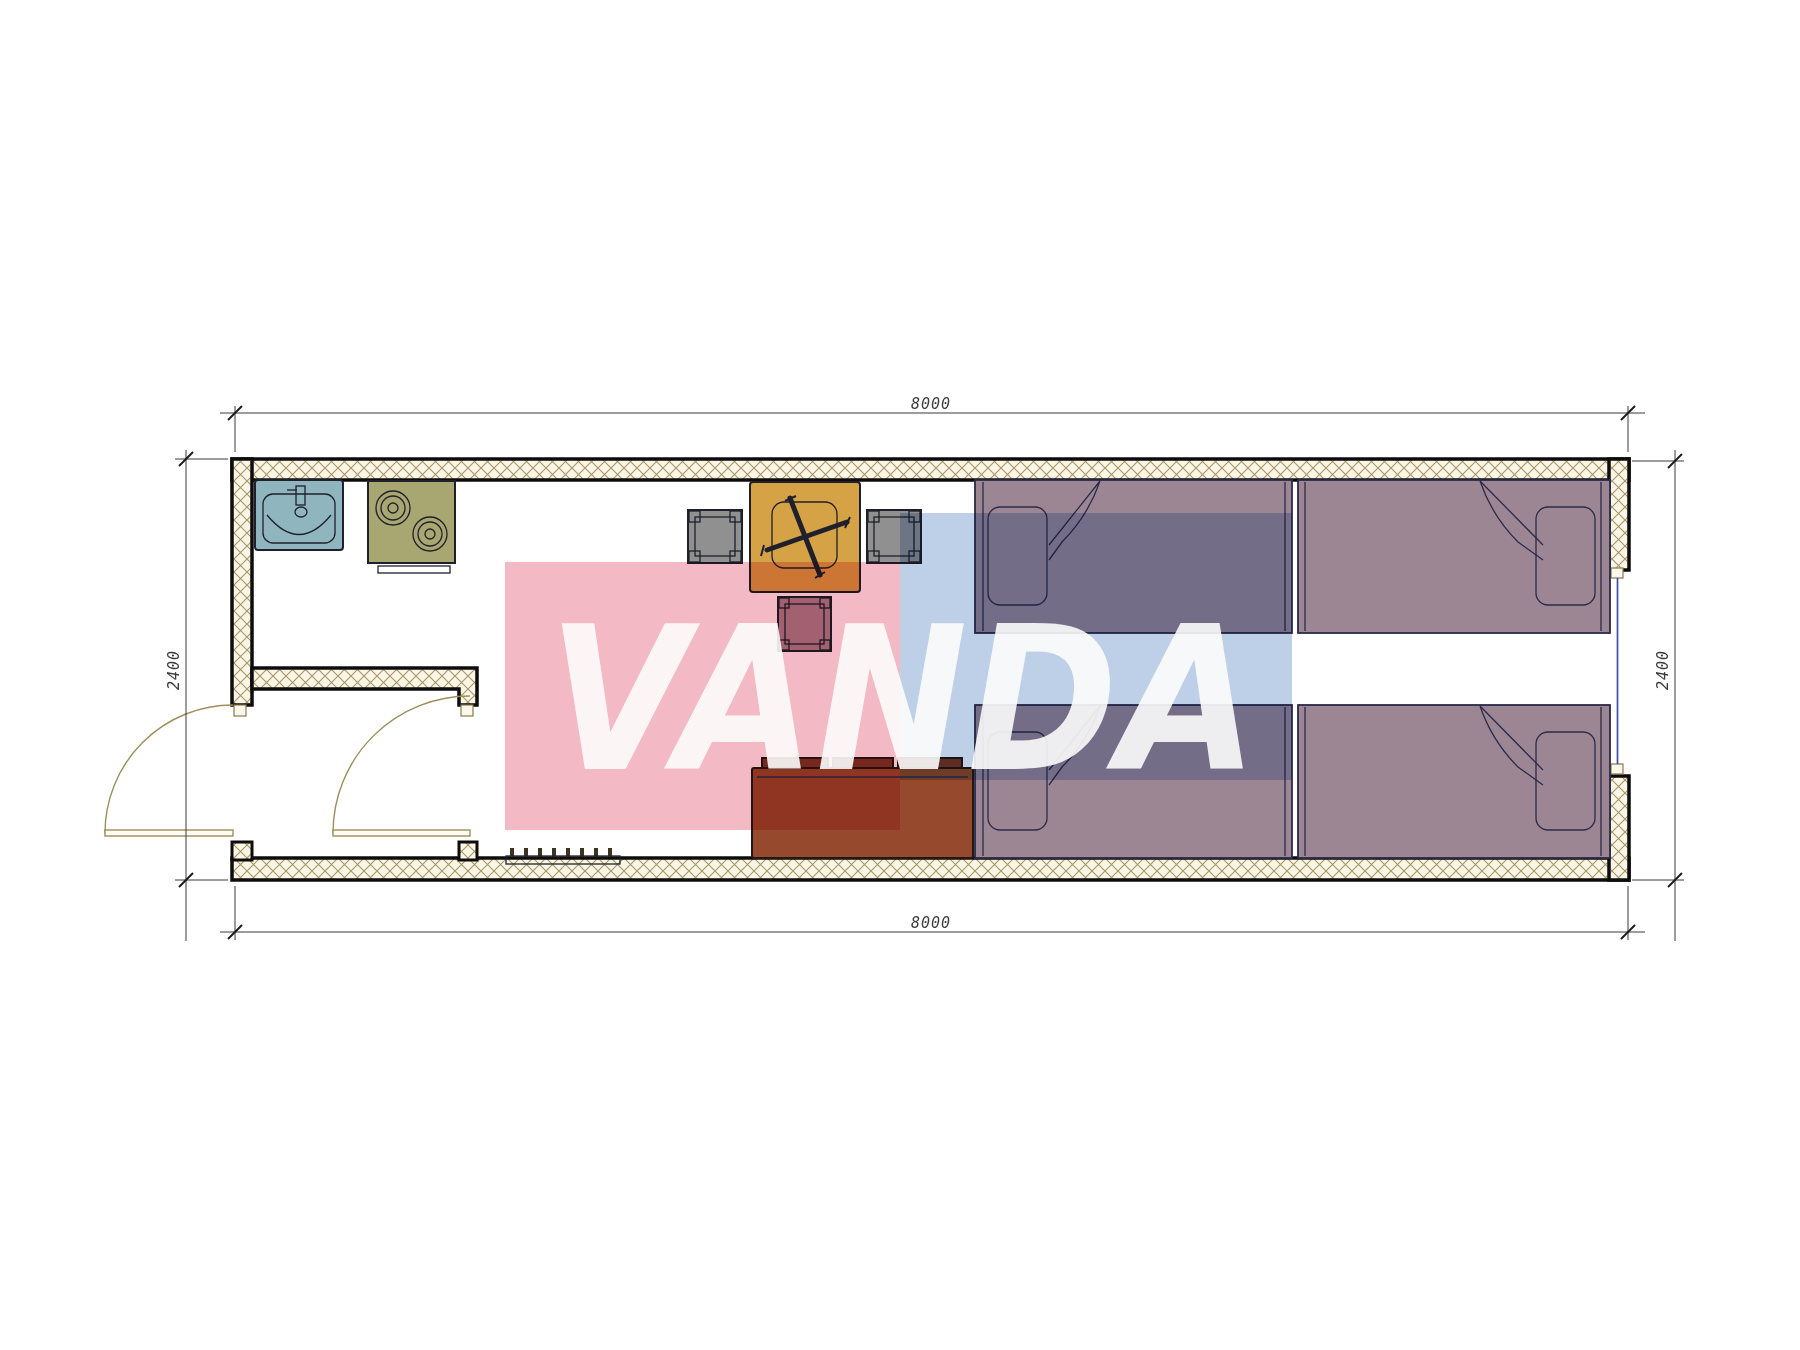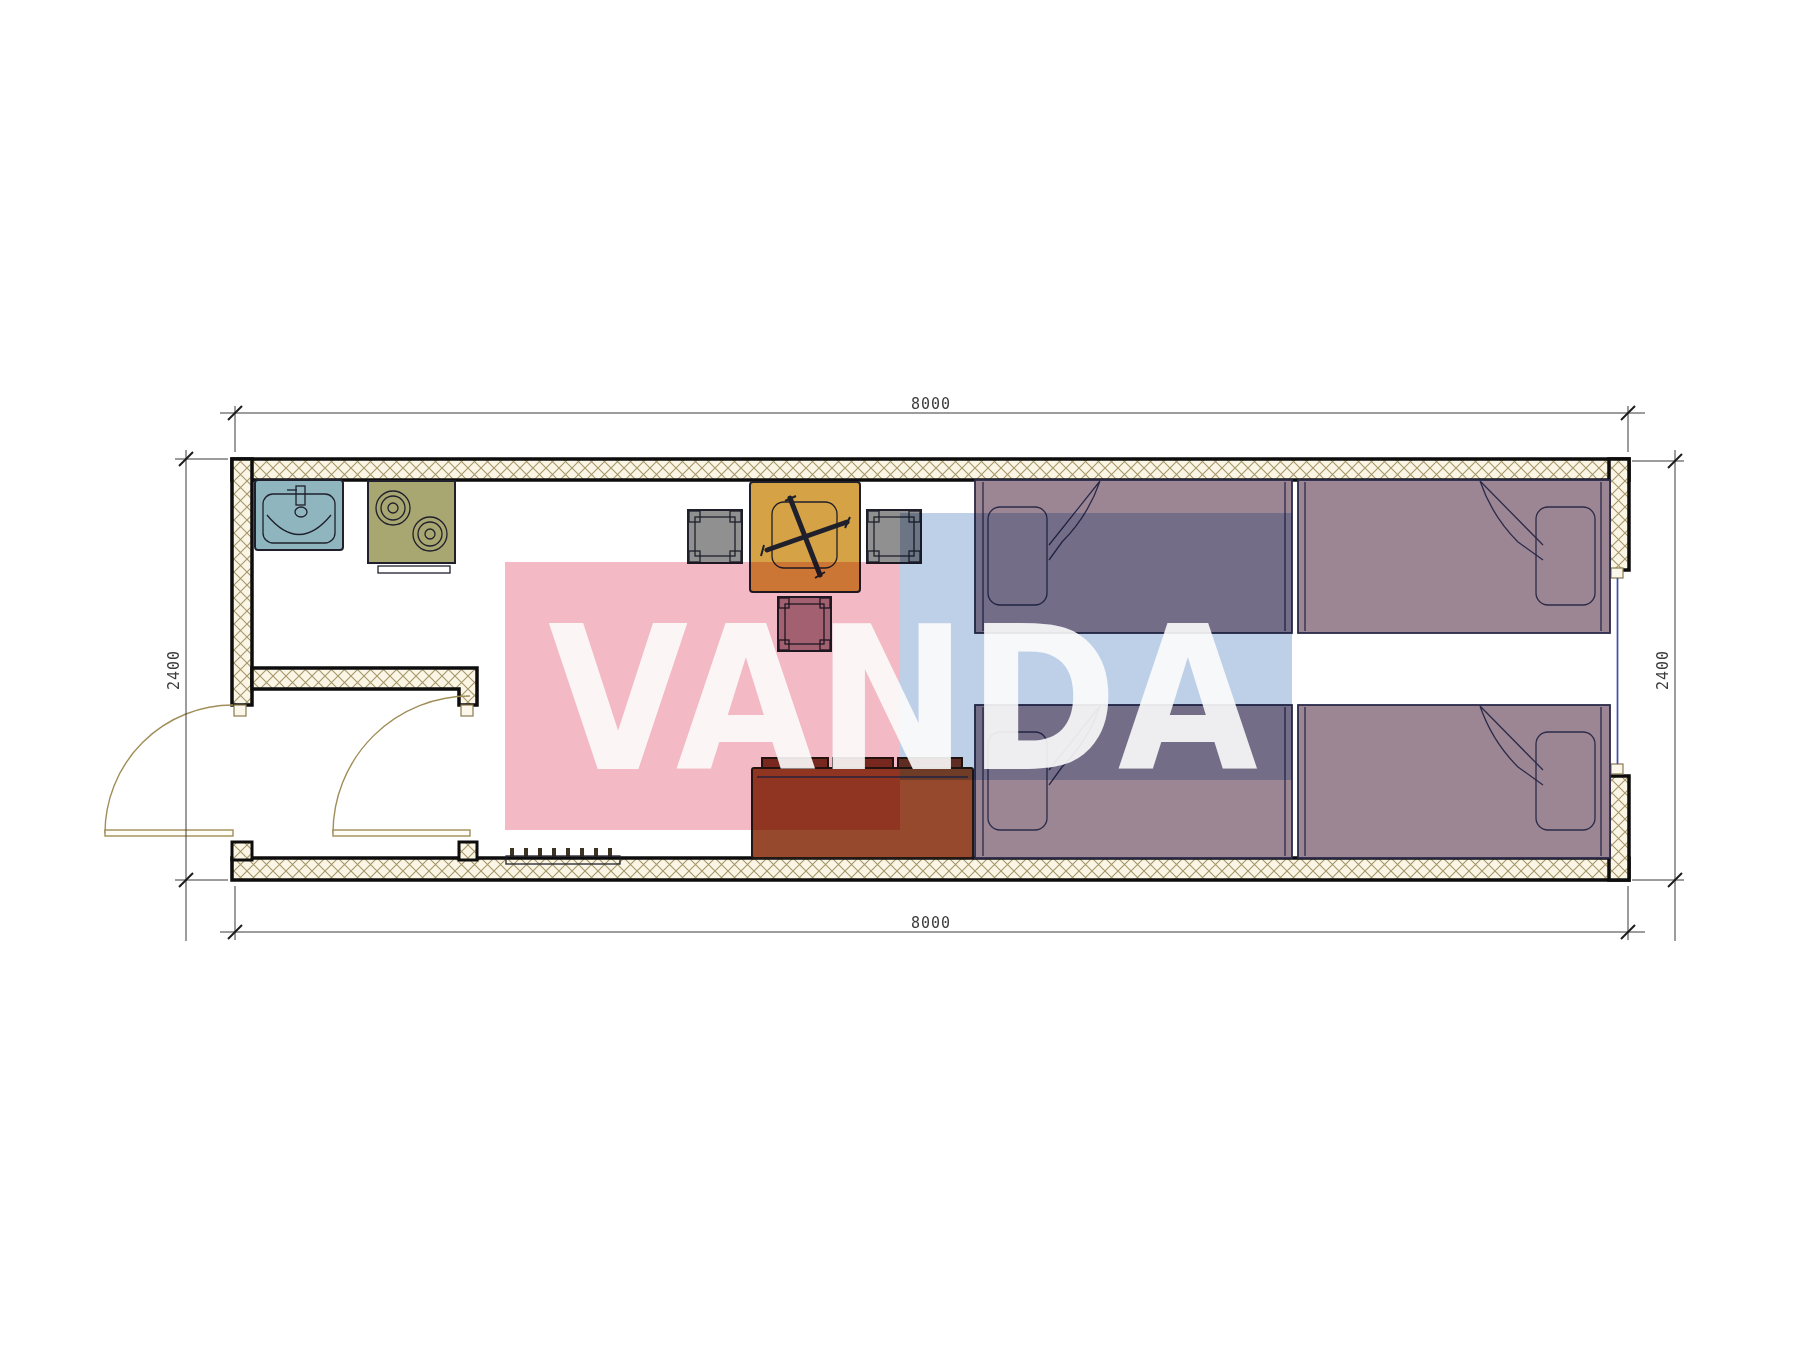--- a/index.html
+++ b/index.html
@@ -1,17 +1,17 @@
 <!DOCTYPE html>
 <html><head>
 <meta charset="utf-8">
 <style>
   html,body{margin:0;padding:0;background:#ffffff;}
   .canvas{position:relative;width:1800px;height:1046px;background:#ffffff;overflow:hidden;
-          font-family:"DejaVu Sans",sans-serif;}
+          font-family:"DejaVu Sans",sans-serif;font-style:italic;}
   svg{position:absolute;left:0;top:0;}
 
   
   .wall{fill:url(#hatch);stroke:#0d0d0d;stroke-width:3.5;}
   .wallcap{fill:url(#hatch);stroke:#0d0d0d;stroke-width:3;}
 
   
   .dimline{stroke:#3a3a3a;stroke-width:1;fill:none;}
   .slash{stroke:#1c1c1c;stroke-width:2;}
   .dimtext{font-family:"DejaVu Sans Mono",monospace;font-size:15px;fill:#3c3c3c;letter-spacing:1px;}

